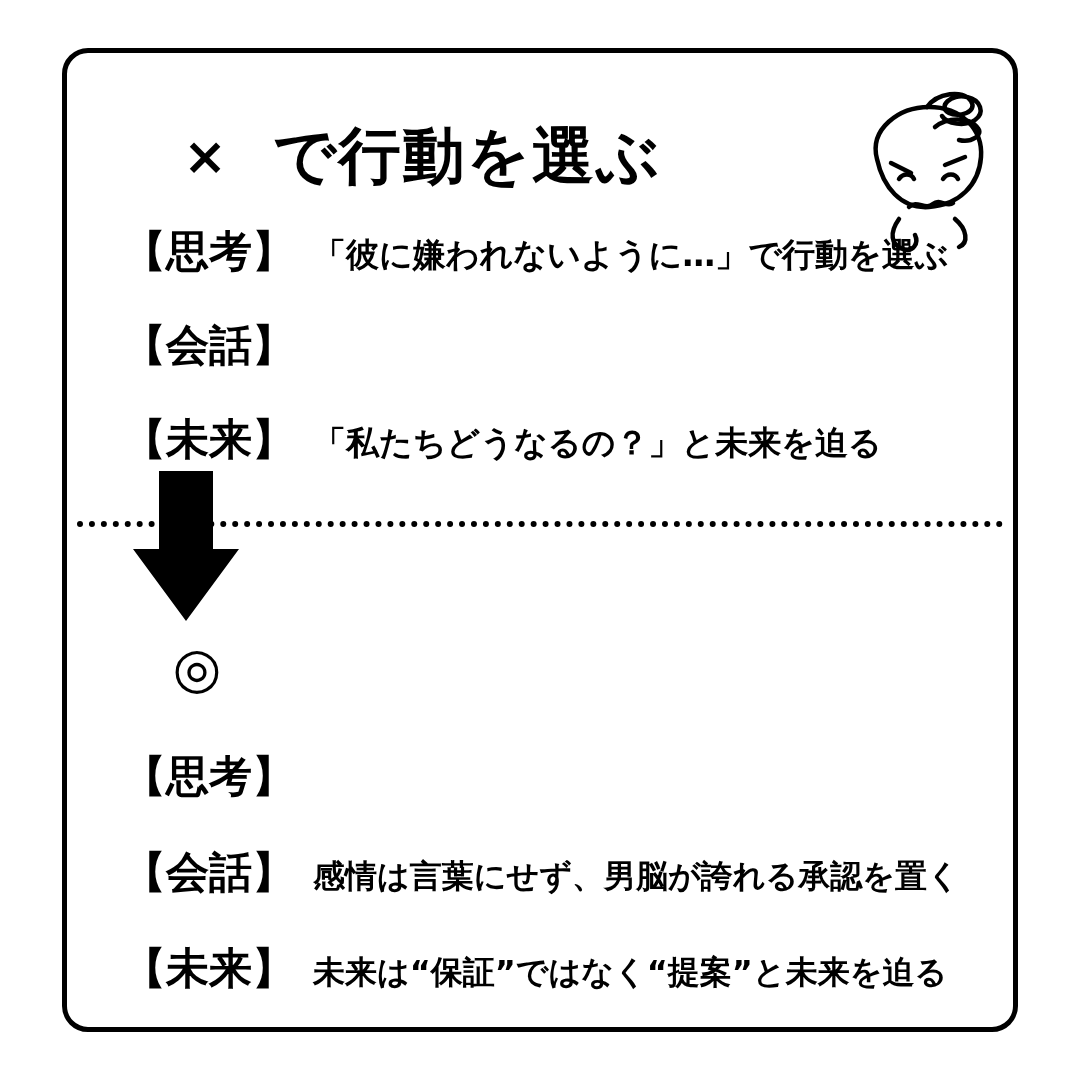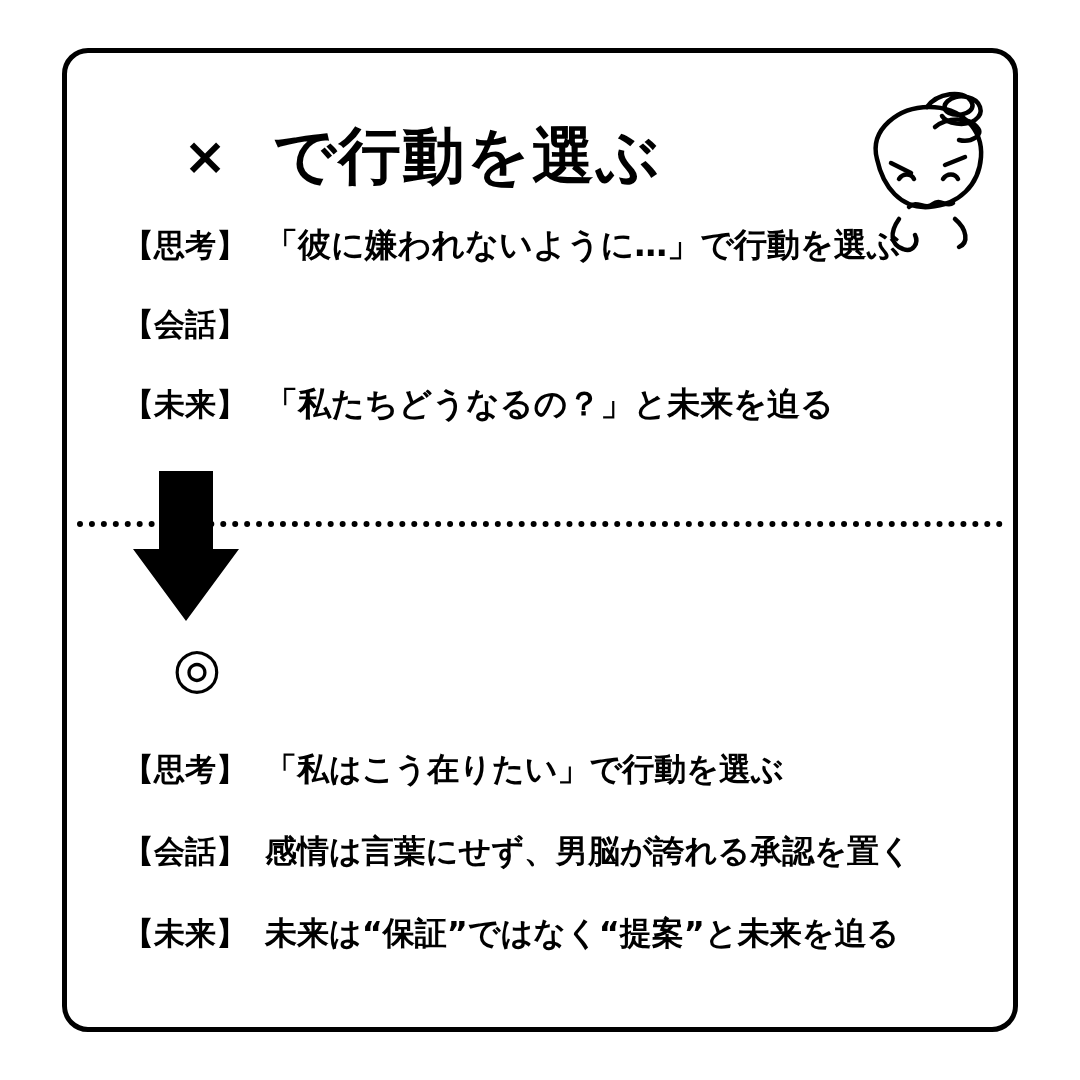--- a/index.html
+++ b/index.html
@@ -73,21 +73,21 @@
   .sec-top .lines { top: 170px; }
   .sec-bottom .lines { top: 198px; }
 
   .line {
     display: flex;
     align-items: baseline;
     margin-bottom: 36px;
     white-space: nowrap;
   }
   .tag {
-    font-size: 31px;
+    font-size: 43px;
     font-weight: bold;
     letter-spacing: 0px;
     flex: 0 0 auto;
   }
   .body-txt {
     font-size: 33px;
     font-weight: bold;
     margin-left: 18px;
     flex: 0 0 auto;
   }
@@ -175,21 +175,20 @@
 
   <div class="section sec-bottom">
 
     <div class="head-row">
       <span class="head-mark circle">◎</span>
     </div>
 
     <div class="lines">
       <div class="line">
         <span class="tag">【思考】</span>
-        <span class="body-txt">「私はこう在りたい」で行動を選ぶ</span>
       </div>
       <div class="line">
         <span class="tag">【会話】</span>
         <span class="body-txt">感情は言葉にせず、男脳が誇れる承認を置く</span>
       </div>
       <div class="line">
         <span class="tag">【未来】</span>
         <span class="body-txt">未来は“保証”ではなく“提案”と未来を迫る</span>
       </div>
     </div>

